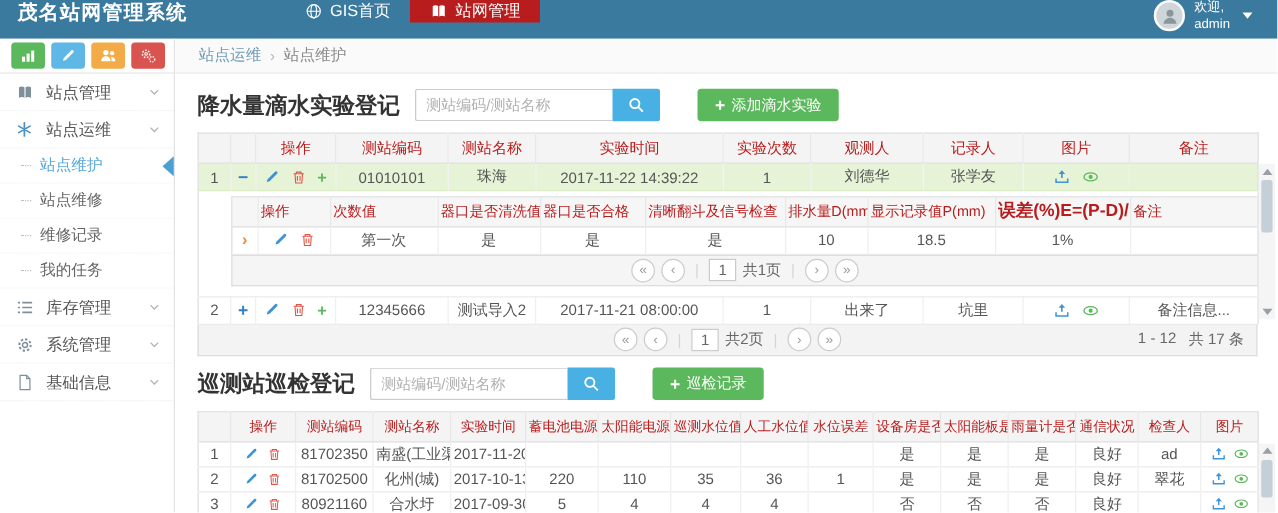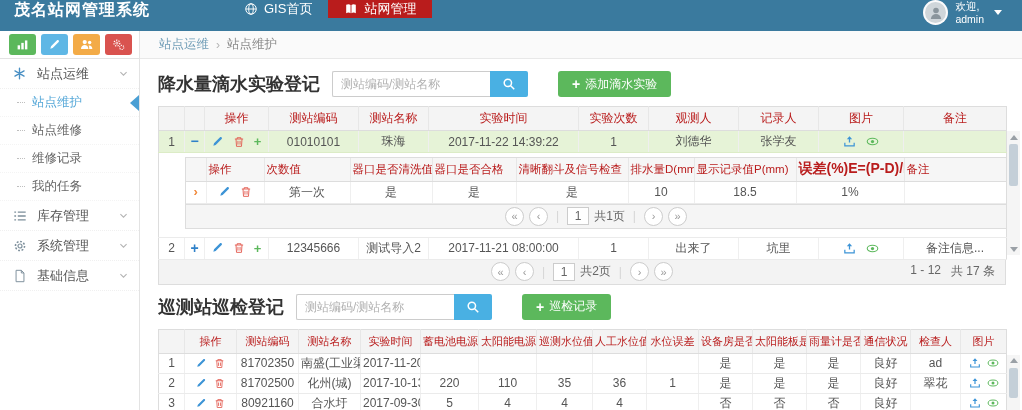--- a/index.html
+++ b/index.html
@@ -262,20 +262,33 @@
   <div class="breadcrumb">
     <span class="bc-parent">站点运维</span>
     <span class="bc-sep">›</span>
     <span class="bc-current">站点维护</span>
   </div>
 </div>
 
 <div class="layout">
 
   <div class="sidebar">
+    <div class="menu-item">
+      <span class="mi-icon">
+          <svg width="14" height="14">
+            <use href="#sy-book"></use>
+          </svg>
+        </span>
+      <span>站点管理</span>
+      <span class="chev">
+          <svg width="11" height="11">
+            <use href="#sy-chev"></use>
+          </svg>
+        </span>
+    </div>
     <div class="menu-item">
       <span class="mi-icon blue">
           <svg width="13" height="13">
             <use href="#sy-asterisk"></use>
           </svg>
         </span>
       <span>站点运维</span>
       <span class="chev">
           <svg width="11" height="11">
             <use href="#sy-chev"></use>

